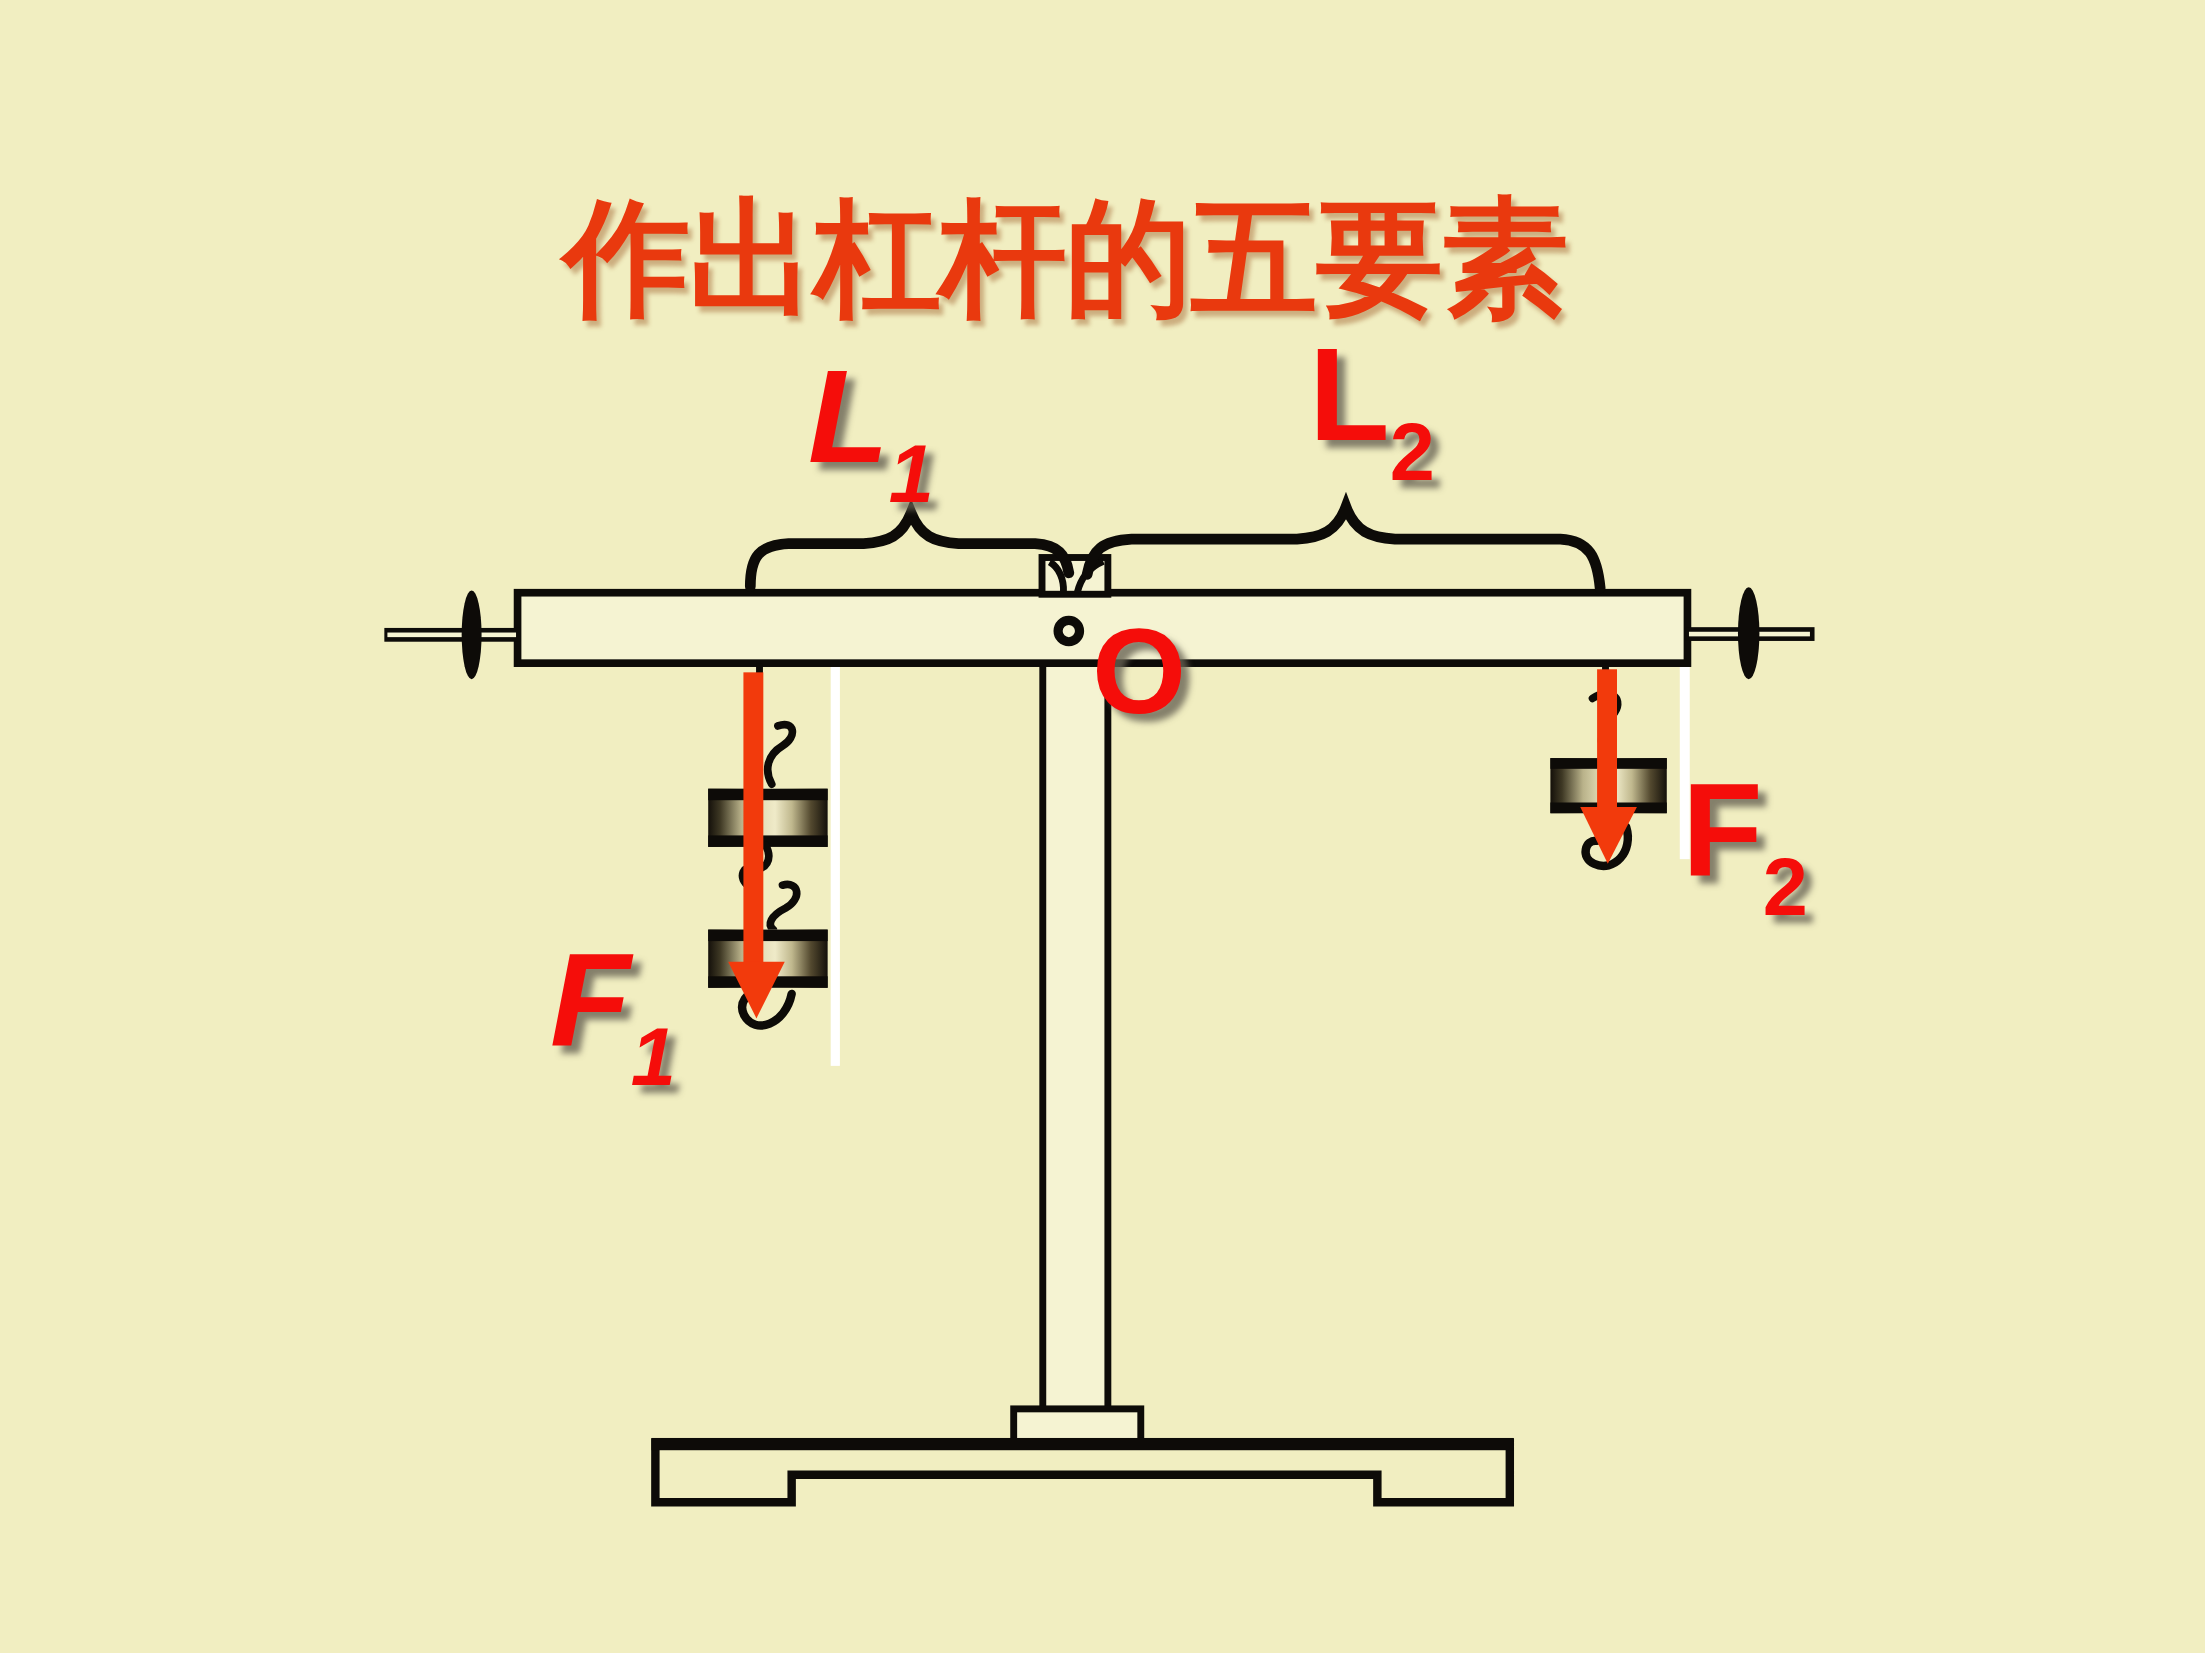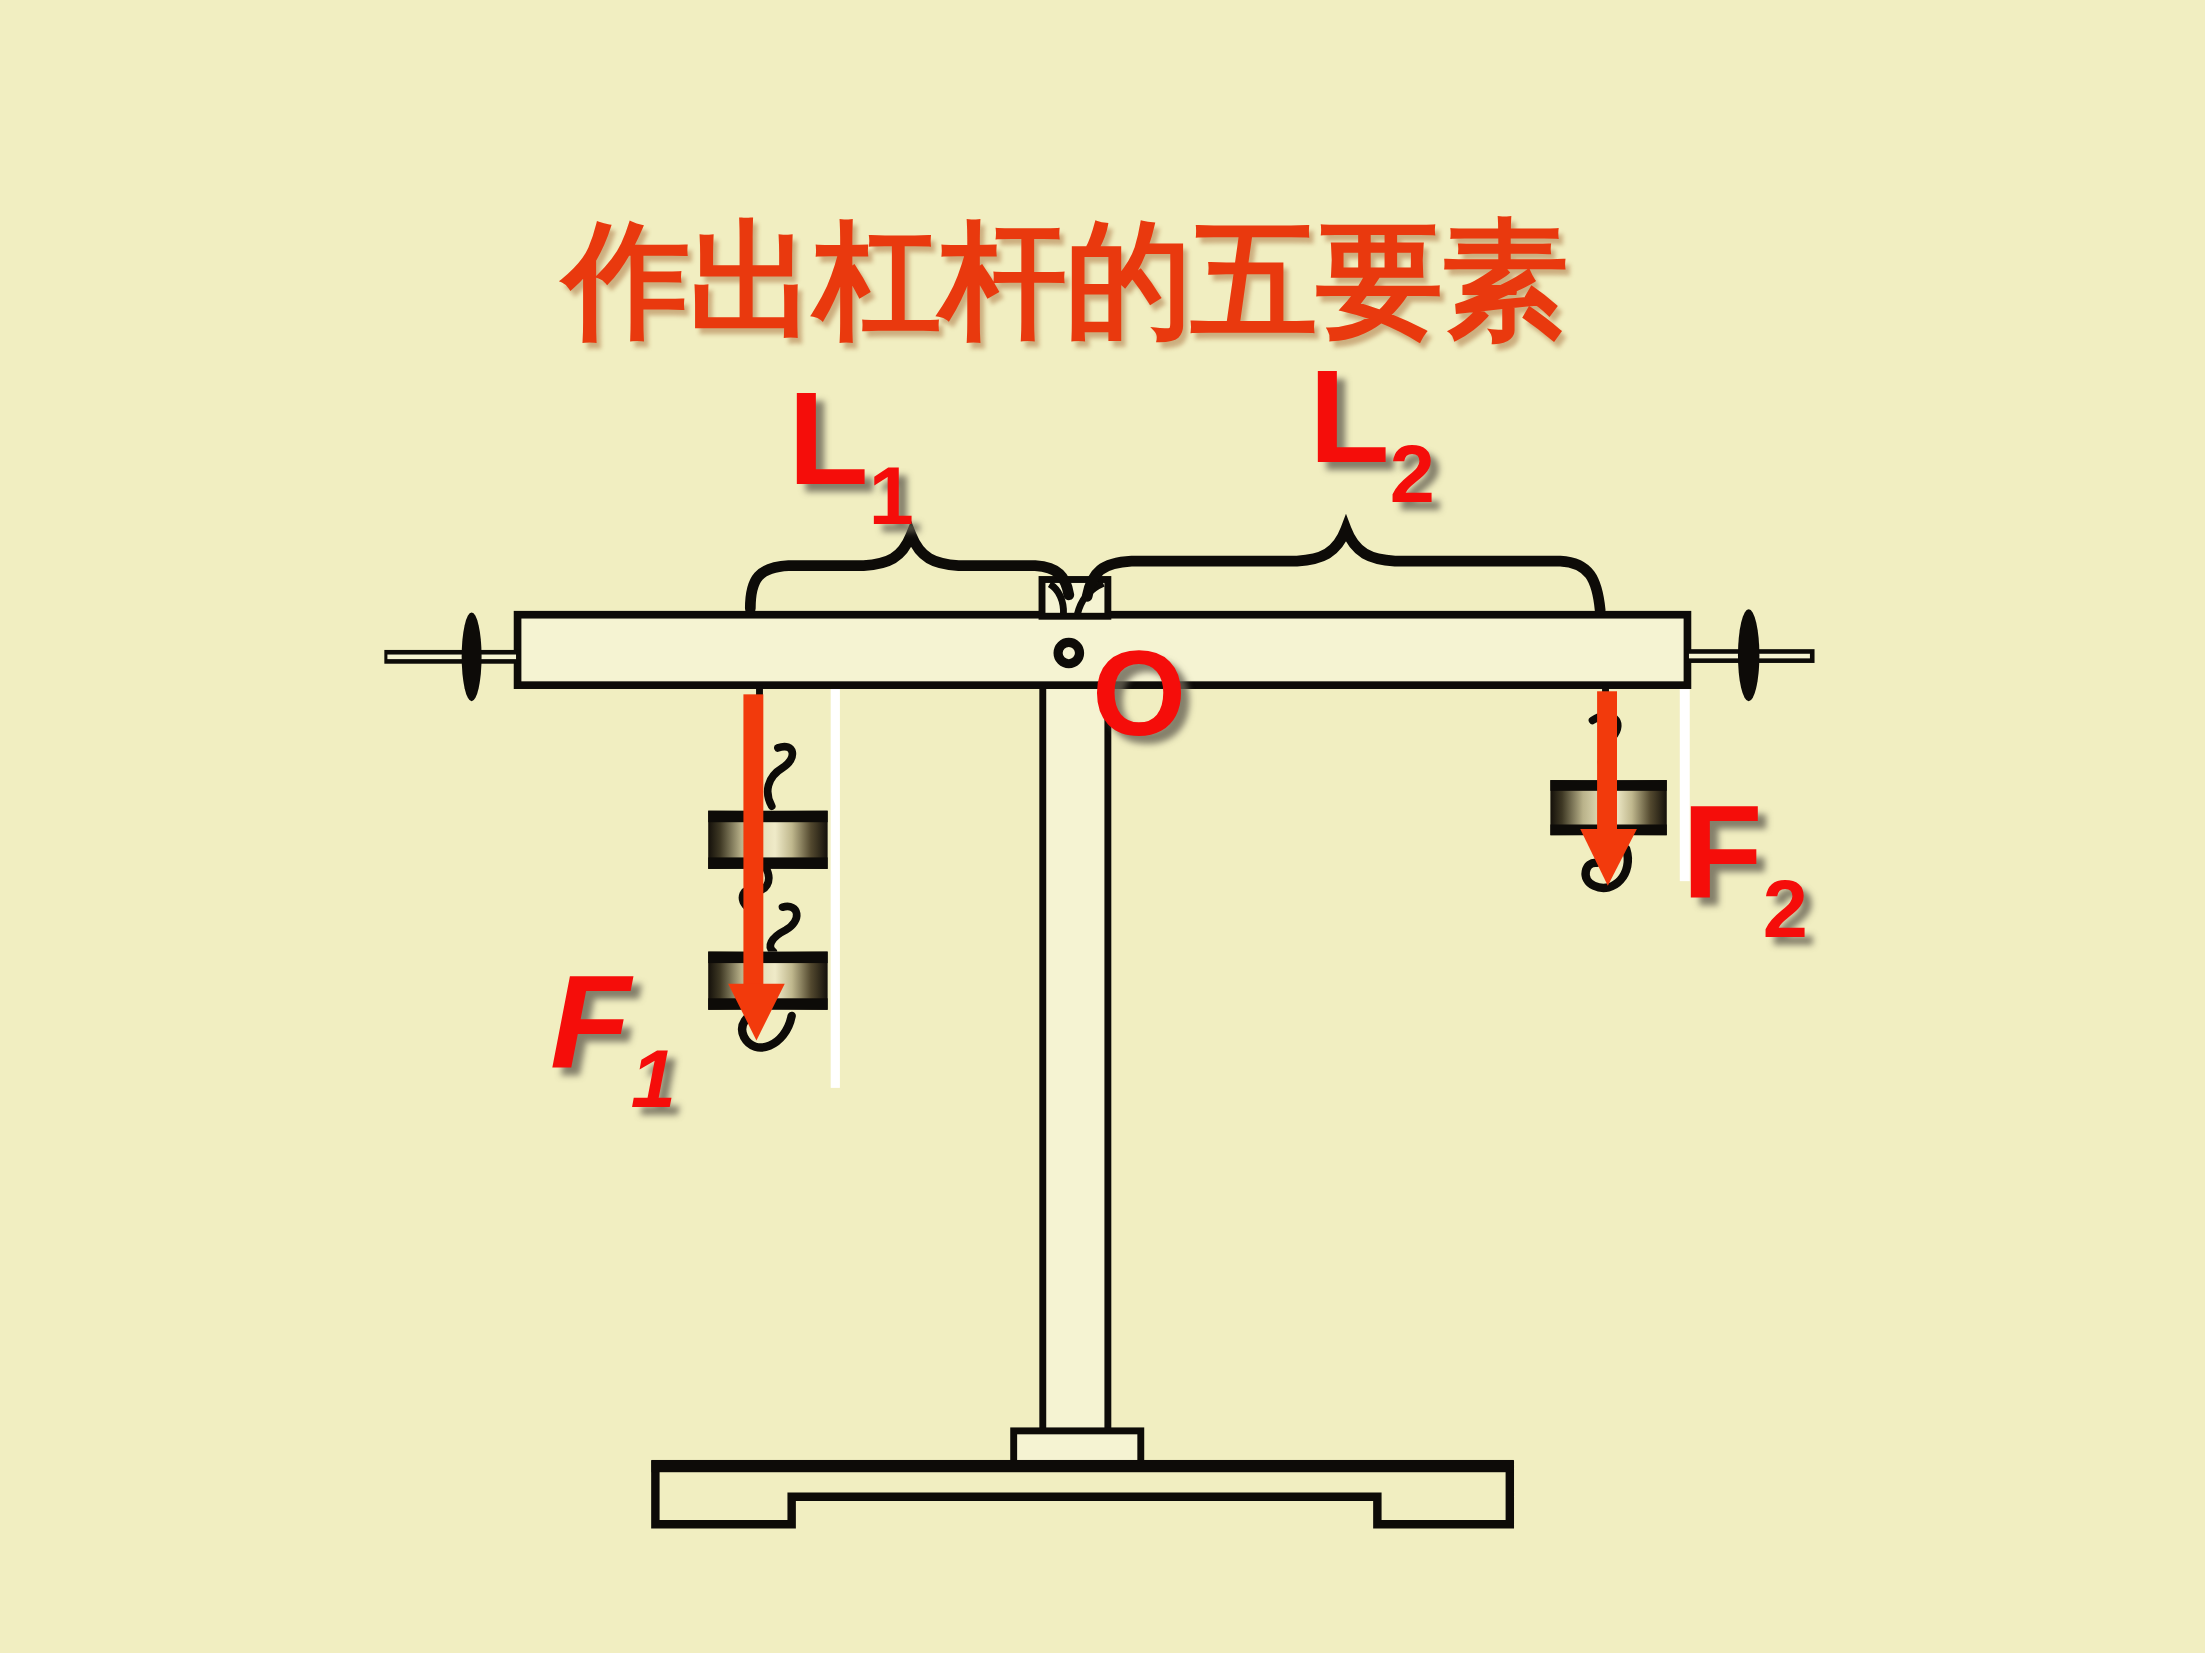--- a/index.html
+++ b/index.html
@@ -15,21 +15,20 @@
   html,body{width:2205px;height:1654px;}
   body{
     background:var(--background);
     font-family:"Liberation Sans","DejaVu Sans",sans-serif;
     overflow:hidden;
   }
   .slide{
     position:relative;
     width:2205px;height:1592px;
     background:var(--background);
-    margin-top:22px;
   }
   .slide-title{
     position:absolute;
     left:563px;top:175px;
     width:1087px;
     font-size:127px;
     font-weight:900;
     letter-spacing:-1.5px;
     color:var(--title-red);
     text-shadow:4.6px 6.1px 4.6px rgba(150,80,30,0.40);
@@ -46,21 +45,21 @@
     text-shadow:8.4px 8.4px 6.9px rgba(105,100,85,0.80);
     line-height:1;
     white-space:nowrap;
   }
   .lbl .main{font-size:132px;}
   .lbl .sub{
     display:inline-block;
     font-size:81px;
     transform:translateY(40px);
   }
-  .lbl-l1{left:788px;top:351px;}
+  .lbl-l1{left:808px;top:351px;font-style:italic;}
   .lbl-l2{left:1309px;top:329px;}
   .lbl-o{left:1092px;top:611px;}
   .lbl-o .main{font-size:121px;}
   .lbl-f1{left:550px;top:934px;font-style:italic;}
   .lbl-f2{left:1682px;top:764px;}
 
   .ink{stroke:var(--line-black);fill:none;}
   .fill-ink{fill:var(--line-black);}
   .fill-beam{fill:var(--beam-fill);}
   .fill-bg{fill:var(--background);}

